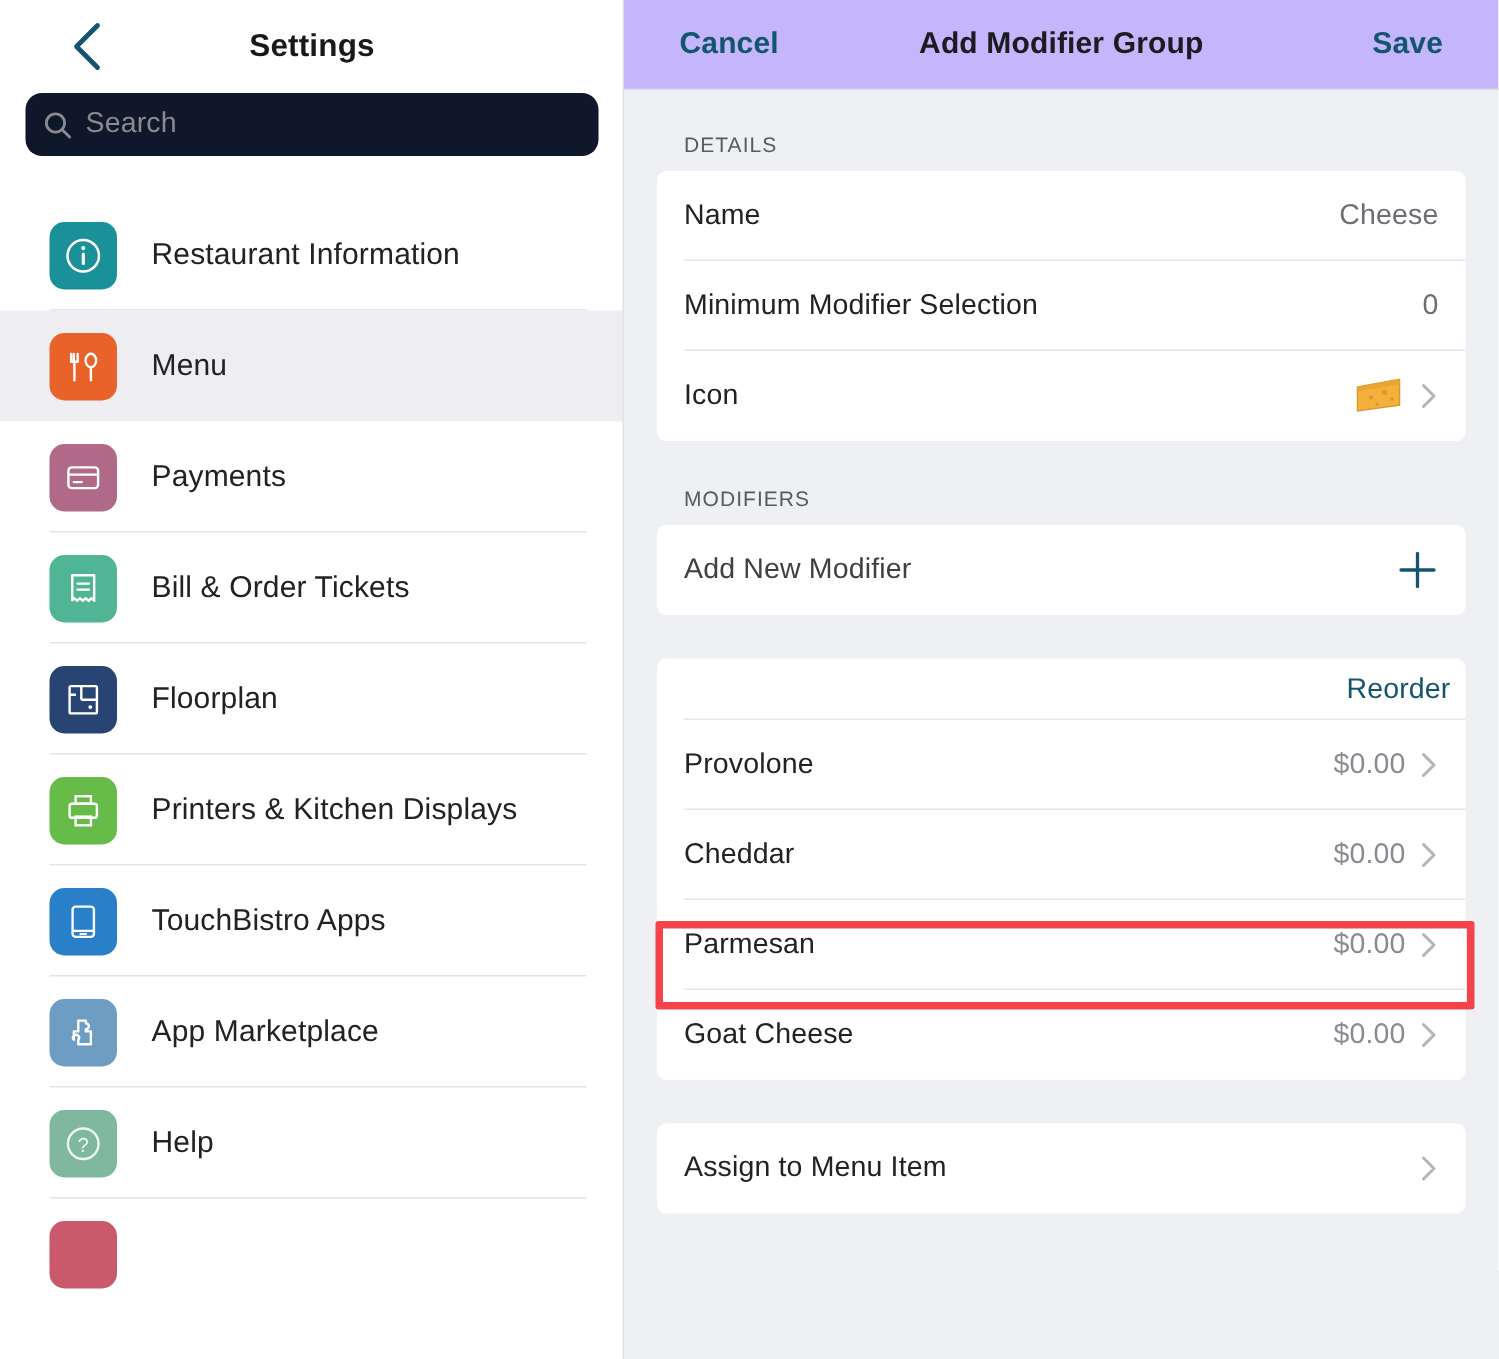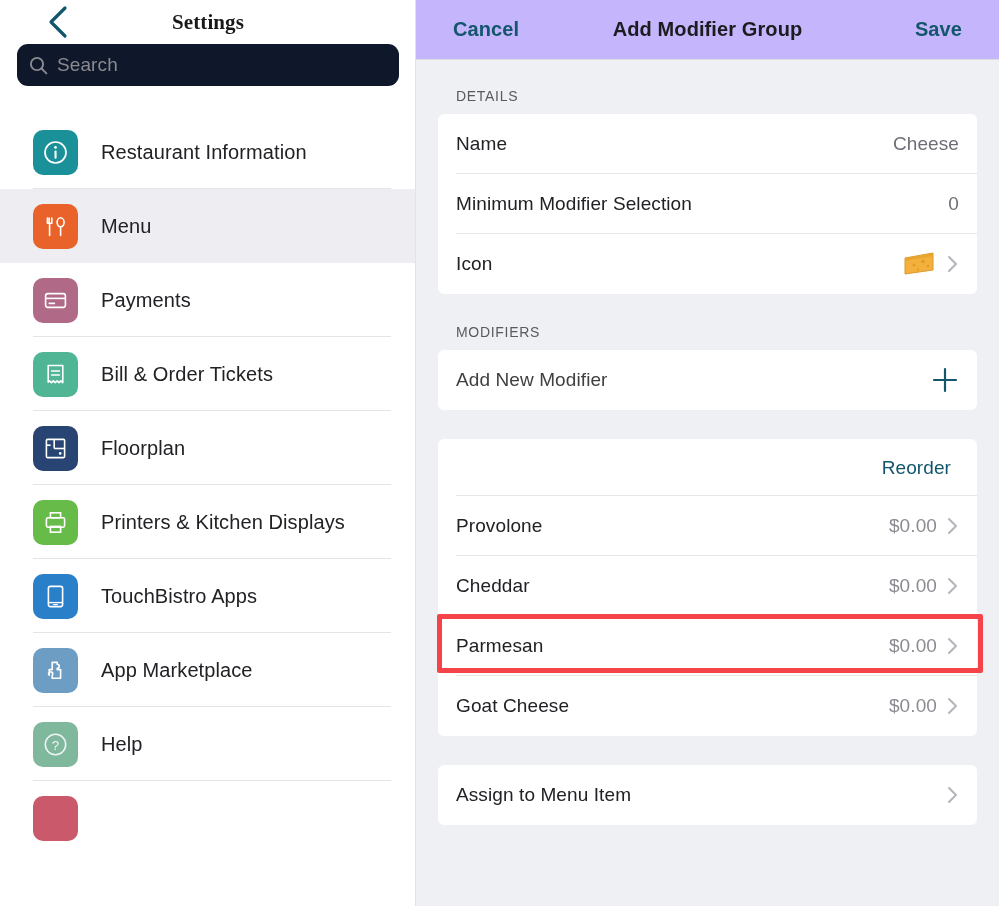--- a/index.html
+++ b/index.html
@@ -31,26 +31,25 @@
   }
   .sidebar-divider-right {
     position: absolute;
     top: 0; right: 0;
     width: 1px; height: 906px;
     background: #e2e2e7;
     z-index: 5;
   }
 
   .sb-header {
-    height: 44px;
+    height: 62px;
     display: flex;
     align-items: center;
     position: relative;
     padding: 0 18px;
-    font-family: Liberation Serif, serif;
   }
   .back-chevron {
     width: 40px; height: 40px;
     display: flex; align-items: center; justify-content: center;
     margin-left: 20px;
     cursor: pointer;
   }
   .back-chevron svg { display: block; }
   .sb-title {
     position: absolute;
@@ -198,25 +197,25 @@
     margin-left: auto;
     font-size: 23px;
     line-height: 1;
   }
   .cheese-glyph { display: block; }
 
   .accent-row .row-label { color: #404040; }
   .plus-icon { margin-left: auto; display: flex; align-items: center; }
 
   .reorder-row {
-    height: 57px;
+    height: 41px;
     display: flex;
     align-items: center;
     justify-content: flex-end;
-    padding: 0 26px;
+    padding: 0 10px;
     position: relative;
     cursor: pointer;
   }
   .reorder-row .divider {
     position: absolute;
     left: 18px; right: 0; bottom: 0;
     height: 1px;
     background: #e6e6ea;
   }
   .reorder-label {

